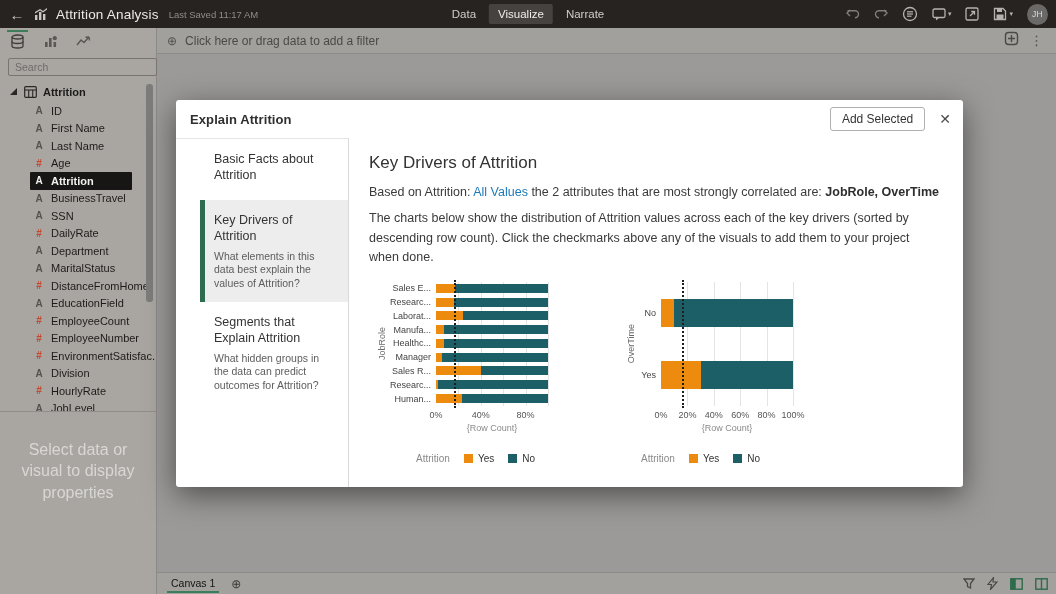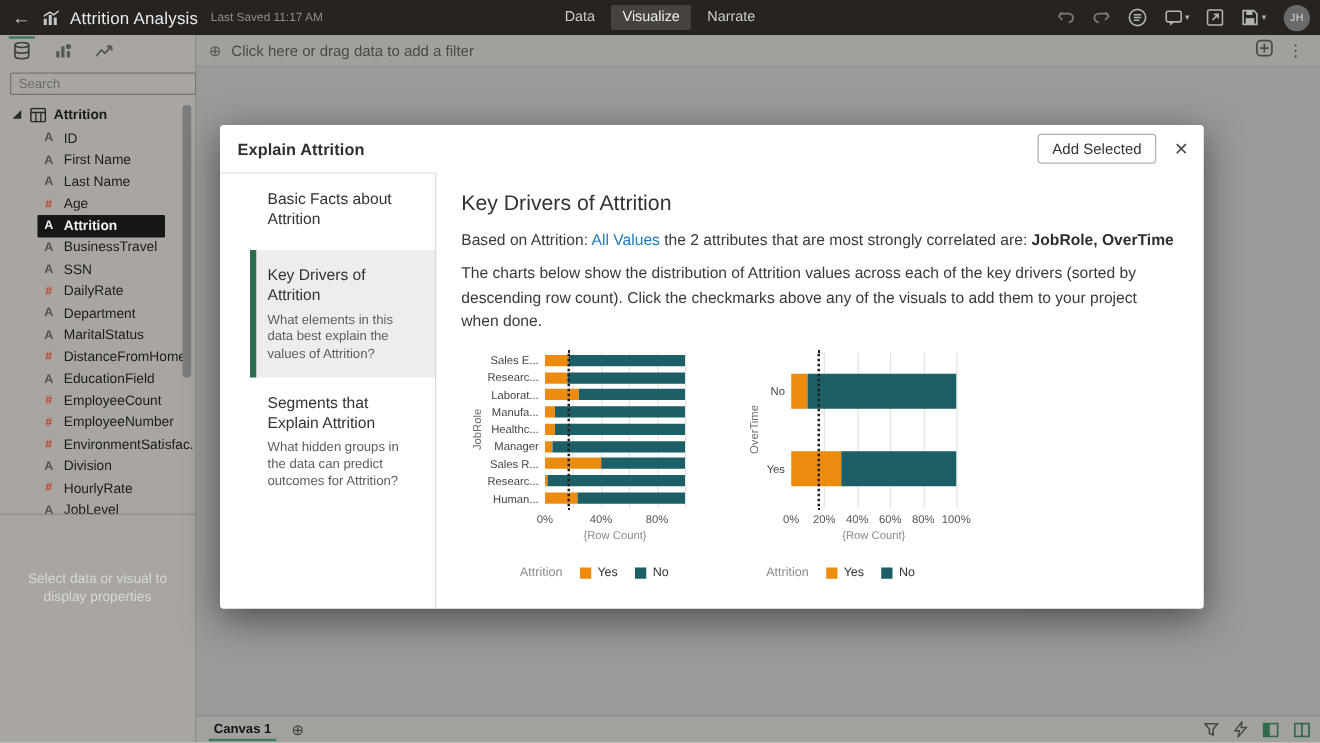--- a/index.html
+++ b/index.html
@@ -44,31 +44,31 @@
   .field-row { display:flex; align-items:center; gap:7px; height:17.5px; margin:0 24px 0 30px; padding:0 4px; cursor:pointer; border-radius:1px; }
   .field-row.selected { background:#171614; }
   .field-row.selected .ficon, .field-row.selected .flabel { color:#f2f0ee; font-weight:bold; }
   .ficon { width:10px; font-size:10px; text-align:center; flex:0 0 auto; }
   .ficon.text { color:#54524e; font-weight:bold; }
   .ficon.number { color:#c0492f; font-weight:bold; }
   .flabel { font-size:11px; color:#1d1b19; white-space:nowrap; }
   .scroll-thumb { position:absolute; right:3px; top:2px; width:7px; height:218px; background:#7e7c7a; border-radius:3px; cursor:pointer; }
 
   .props { position:absolute; left:0; right:0; top:330px; bottom:0; display:flex; align-items:center; justify-content:center; }
-  .props-hint { width:122px; text-align:center; font-size:11px; line-height:1.35; color:#d9d7d4; margin-top:-10px; }
+  .props-hint { width:122px; text-align:center; font-size:16px; line-height:1.35; color:#d9d7d4; margin-top:-10px; }
 
   
   .main { flex:1; display:flex; flex-direction:column; position:relative; }
   .filterbar { height:26px; background:#a2a09d; border-bottom:1px solid #8c8a88; display:flex; align-items:center; padding:0 10px; gap:8px; }
   .filterbar .flabel-bar { font-size:12px; color:#4b4946; }
   .filterbar .spacer { flex:1; }
   .kebab { font-size:13px; color:#4b4946; letter-spacing:0; cursor:pointer; padding:0 3px; }
   .canvas-area { flex:1; background:#9b9a98; }
   .bottombar { height:22px; background:#a3a19e; border-top:1px solid #8c8a88; display:flex; align-items:center; padding:0 8px; gap:10px; }
-  .canvas-tab { position:relative; font-size:10.5px; font-weight:bold; color:#141414; padding:3px 6px 4px 6px; cursor:pointer; }
+  .canvas-tab { position:relative; font-size:10.5px; font-weight:normal; color:#141414; padding:3px 6px 4px 6px; cursor:pointer; }
   .canvas-tab::after { content:""; position:absolute; left:2px; right:2px; bottom:0; height:2.5px; background:#3e7d5c; }
   .bb-right { margin-left:auto; display:flex; align-items:center; gap:12px; }
   .bb-right svg { display:block; cursor:pointer; }
 
   
   .dialog { position:absolute; left:176px; top:100px; width:787px; height:387px; background:#ffffff;
     border-radius:3px; box-shadow:0 8px 30px rgba(0,0,0,.5); z-index:10; display:flex; flex-direction:column; }
   .dlg-header { height:38px; display:flex; align-items:center; padding:0 12px 0 14px; flex:0 0 auto; }
   .dlg-title { font-size:13px; color:#2f2f2f; font-weight:bold; letter-spacing:.1px; }
   .dlg-header .spacer { flex:1; }
@@ -81,21 +81,21 @@
   .menu-item.selected { background:#ededed; border-left-color:#2e6b4f; }
   .menu-item .mi-title { font-size:12.5px; color:#333; margin-bottom:5px; line-height:1.25; }
   .menu-item .mi-desc { font-size:10.5px; color:#5d5d5d; line-height:1.3; }
   .dlg-content { flex:1; padding:15px 24px 0 20px; overflow:hidden; }
   .content-title { font-size:17px; font-weight:normal; color:#333; margin-bottom:10px; }
   .content-p { font-size:12.5px; color:#3a3a3a; line-height:1.55; margin-bottom:7px; max-width:580px; }
   .content-p .link { color:#1d7ab8; cursor:pointer; }
   .content-p b { color:#2e2e2e; }
 
   
-  .charts { display:flex; gap:48px; margin-top:14px; padding-left:6px; }
+  .charts { display:flex; gap:76px; margin-top:14px; padding-left:6px; }
   .chart { display:flex; flex-direction:column; }
   .chart-main { display:flex; align-items:stretch; }
   .ylab { width:13px; display:flex; align-items:center; justify-content:center; font-size:9px; color:#6a6a6a; }
   .ylab span { writing-mode:vertical-rl; transform:rotate(180deg); white-space:nowrap; }
   .labels { display:flex; flex-direction:column; justify-content:space-around; }
   .clab { font-size:9px; color:#444; text-align:right; padding-right:5px; white-space:nowrap; }
   .plotcol { display:flex; flex-direction:column; }
   .plot { position:relative; }
   .gridline { position:absolute; top:0; bottom:0; width:1px; background:#e4e4e4; }
   .refline { position:absolute; top:-2px; bottom:-2px; width:0; border-left:2px dotted #1e1e1e; z-index:3; }

